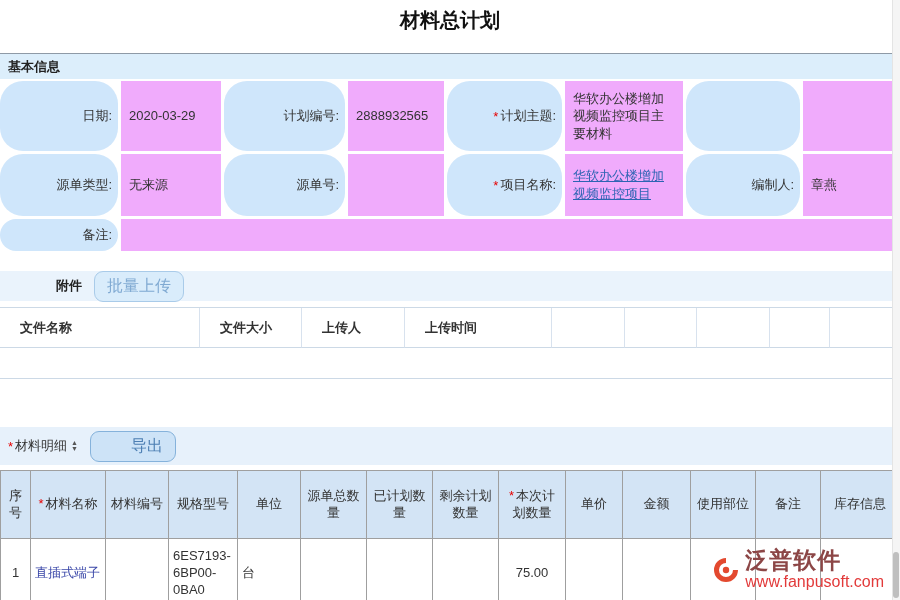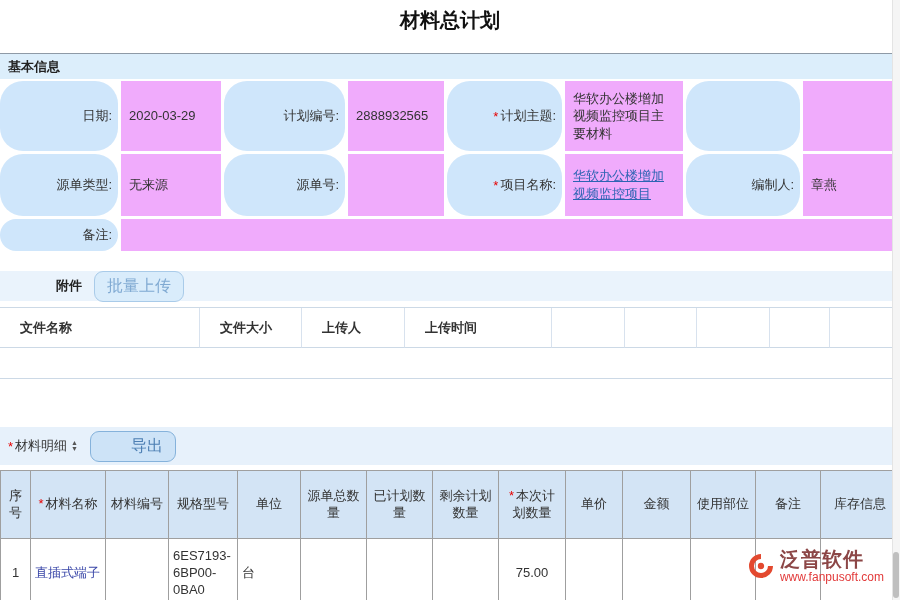--- a/index.html
+++ b/index.html
@@ -62,22 +62,22 @@
         min-height:68px; display:flex; align-items:center; justify-content:center;
         text-align:center; padding:2px 4px; line-height:1.3; color:#333; }
   .mc { background:#fff; border-right:1px solid #9f9f9f; border-bottom:1px solid #9f9f9f;
         min-height:70px; display:flex; align-items:center; justify-content:center;
         text-align:center; padding:2px 4px; line-height:1.3; }
   .mc.left { justify-content:flex-start; text-align:left; }
   .mc.name { color:#3946a8; }
 
   
   .watermark { position:absolute; right:16px; top:548px; display:flex; align-items:center; gap:6px; z-index:5; }
-  .wm-brand { font-size:20px; font-weight:bold; color:#8c4646; letter-spacing:1px; line-height:1.1; }
-  .wm-url { font-size:12px; color:#e23a3a; }
+  .wm-brand { font-size:23px; font-weight:bold; color:#8c4646; letter-spacing:1px; line-height:1.1; }
+  .wm-url { font-size:16px; color:#e23a3a; }
 
   
   .sb { position:absolute; right:0; top:0; width:8px; height:600px; background:#f5f5f5; border-left:1px solid #e4e4e4; z-index:6; }
   .sb-thumb { position:absolute; right:1px; top:552px; width:6px; height:46px; background:#bfbfbf; border-radius:3px; }
 </style>
 </head>
 <body>
 
 <h1 class="title">材料总计划</h1>
 

